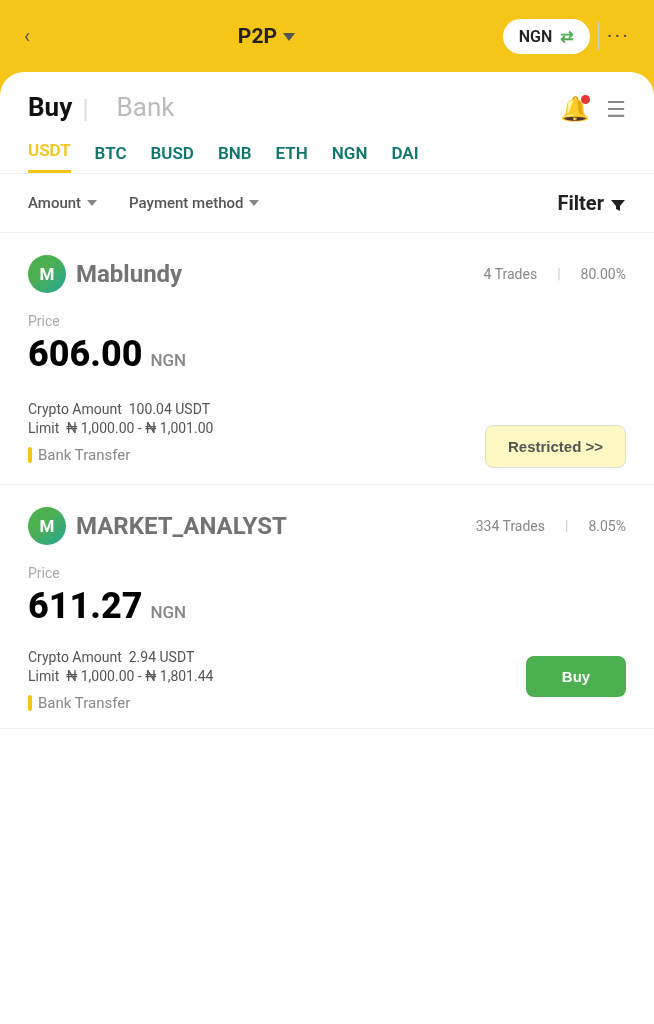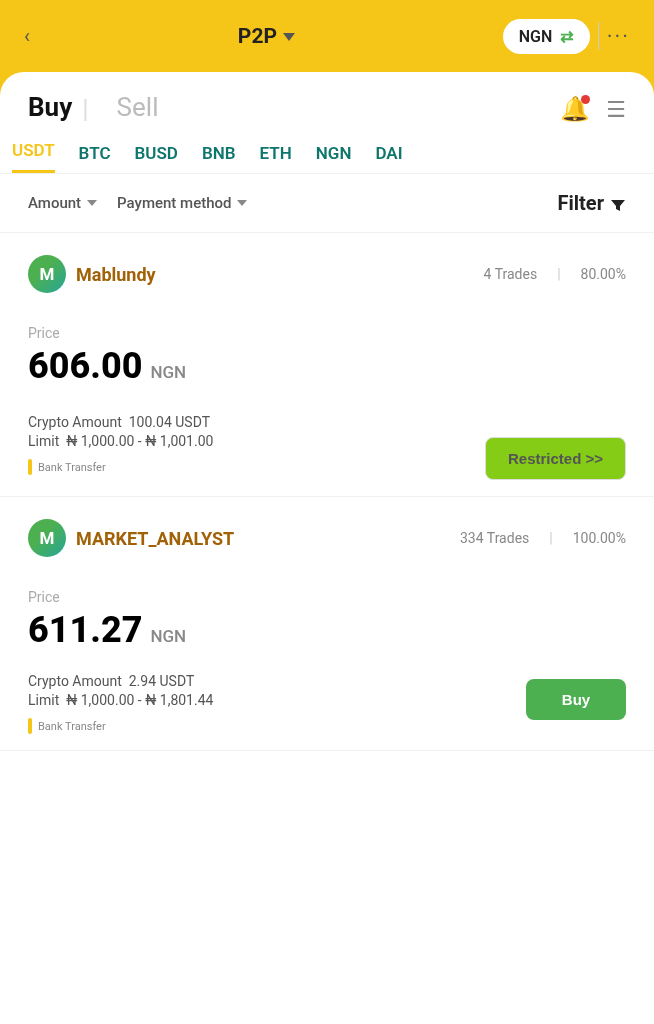--- a/index.html
+++ b/index.html
@@ -148,21 +148,21 @@
     .menu-icon {
       font-size: 22px;
       color: #888;
       cursor: pointer;
     }
 
     
     .crypto-tabs {
       display: flex;
       align-items: flex-end;
-      padding: 14px 28px 0 12px;
+      padding: 14px 28px 0 28px;
       gap: 24px;
       overflow-x: auto;
       border-bottom: 1px solid #f0f0f0;
     }
     .crypto-tabs::-webkit-scrollbar { display: none; }
     .crypto-tab {
       font-size: 17px;
       font-weight: 600;
       color: #0f766e;
       padding-bottom: 10px;
@@ -172,21 +172,21 @@
     .crypto-tab.active {
       color: #F5C518;
       border-bottom: 3px solid #F5C518;
     }
 
     
     .filter-row {
       display: flex;
       align-items: center;
       padding: 14px 28px;
-      gap: 0;
+      gap: 12px;
       border-bottom: 1px solid #f0f0f0;
     }
     .filter-btn {
       display: flex;
       align-items: center;
       gap: 6px;
       font-size: 15px;
       color: #555;
       font-weight: 500;
       cursor: pointer;
@@ -242,38 +242,38 @@
       border-radius: 50%;
       background: linear-gradient(135deg, #4caf50 40%, #26a69a 100%);
       display: flex;
       align-items: center;
       justify-content: center;
       color: #fff;
       font-size: 17px;
       font-weight: 700;
     }
     .seller-name {
-      font-size: 18px;
+      font-size: 24px;
       font-weight: 700;
-      color: #a16207;
+      color: #737373;
     }
     .trade-stats {
       display: flex;
       align-items: center;
       gap: 20px;
       font-size: 14px;
       color: #888;
     }
     .trade-sep {
       color: #ccc;
     }
     .price-label {
       font-size: 14px;
       color: #aaa;
-      margin-top: 32px;
+      margin-top: 20px;
     }
     .price-value {
       display: flex;
       align-items: baseline;
       gap: 8px;
       margin-top: 4px;
     }
     .price-big {
       font-size: 36px;
       font-weight: 800;
@@ -305,39 +305,39 @@
     }
     .payment-tags {
       display: flex;
       flex-direction: column;
       gap: 4px;
     }
     .payment-tag {
       display: flex;
       align-items: center;
       gap: 6px;
-      font-size: 11px;
+      font-size: 15px;
       color: #888;
     }
     .payment-bar {
       width: 4px;
       height: 16px;
       background: #F5C518;
       border-radius: 2px;
     }
     .action-btn {
       border: none;
       border-radius: 8px;
       padding: 12px 22px;
       font-size: 15px;
       font-weight: 600;
       cursor: pointer;
     }
     .action-btn.restricted {
-      background: #84cc16;
+      background: #fef9c3;
       color: #555;
       border: 1px solid #ddd;
       margin-top: 36px;
     }
     .action-btn.buy {
       background: #4caf50;
       color: #fff;
       min-width: 100px;
     }
   </style>
@@ -360,21 +360,21 @@
     <div class="divider-v"></div>
     <span class="more-btn">···</span>
   </div>
 </div>
 
 <div class="main-card">
 
   <div class="tab-row">
     <span class="tab-buy">Buy</span>
     <span class="tab-sep">|</span>
-    <span class="tab-sell">Sell</span>
+    <span class="tab-sell">Bank</span>
     <div class="tab-icons">
       <div class="bell-wrapper">
         <span class="bell-icon">🔔</span>
         <span class="bell-dot"></span>
       </div>
       <span class="menu-icon">☰</span>
     </div>
   </div>
 
   <div class="crypto-tabs">
@@ -448,21 +448,21 @@
 
   <div class="listing-card">
     <div class="listing-top">
       <div class="seller-info">
         <div class="seller-avatar">M</div>
         <span class="seller-name">MARKET_ANALYST</span>
       </div>
       <div class="trade-stats">
         <span>334 Trades</span>
         <span class="trade-sep">|</span>
-        <span>100.00%</span>
+        <span>8.05%</span>
       </div>
     </div>
     <div class="price-label">Price</div>
     <div class="price-value">
       <span class="price-big">611.27</span>
       <span class="price-currency">NGN</span>
     </div>
     <div class="listing-bottom">
       <div>
         <div class="crypto-details">

